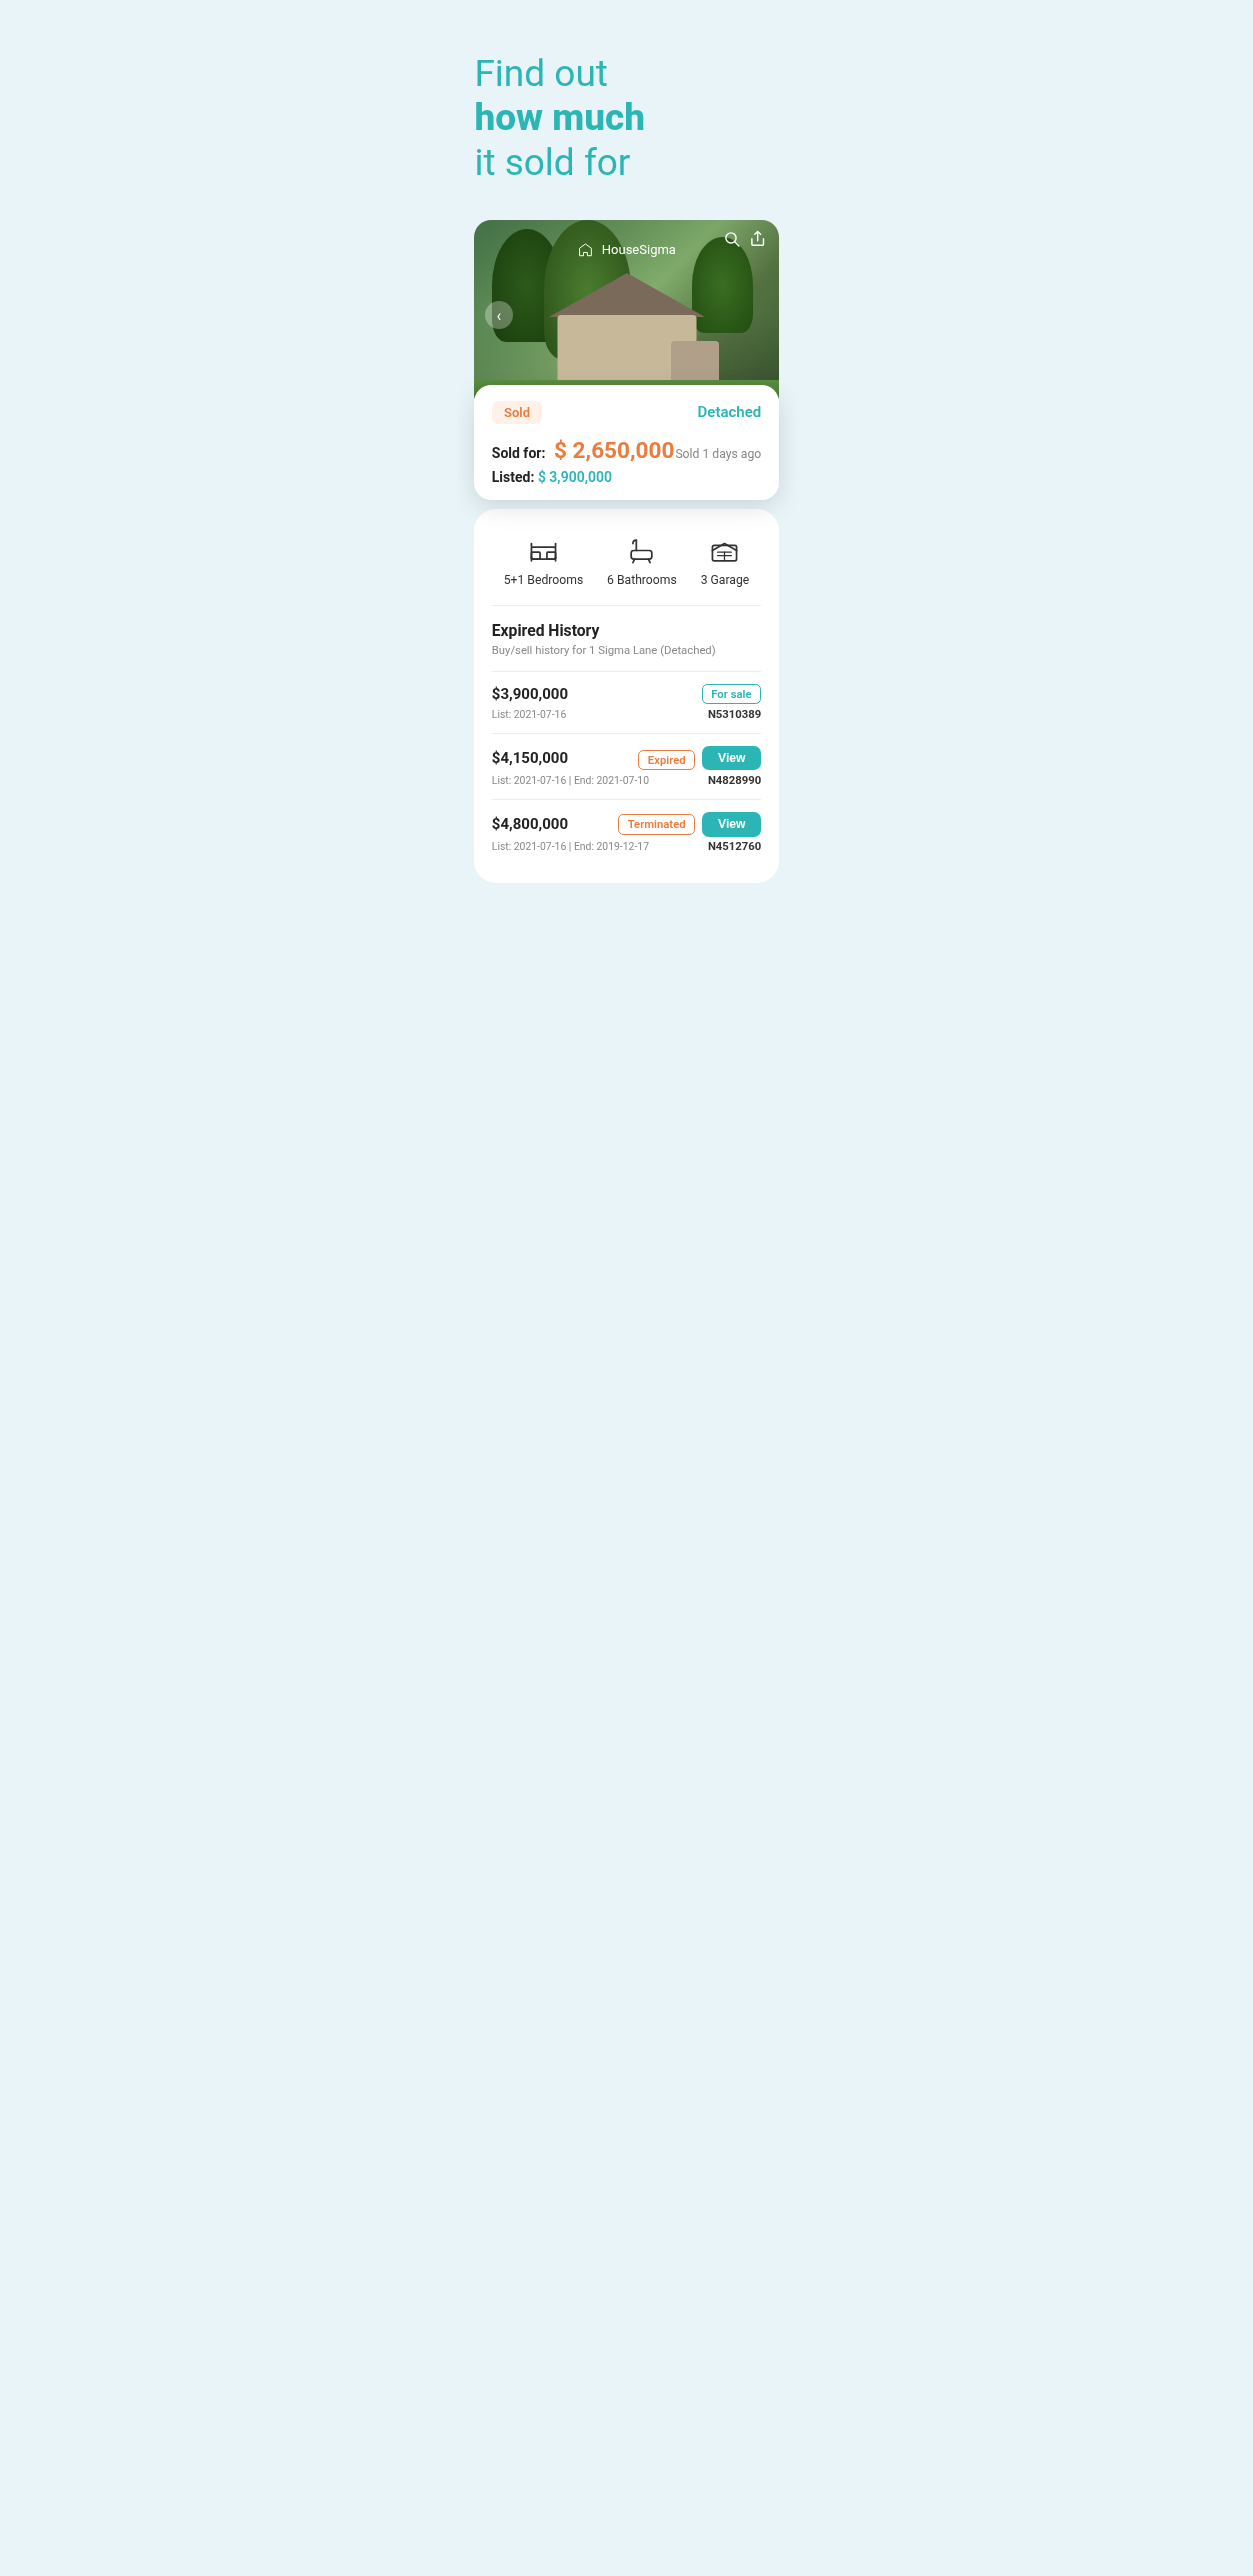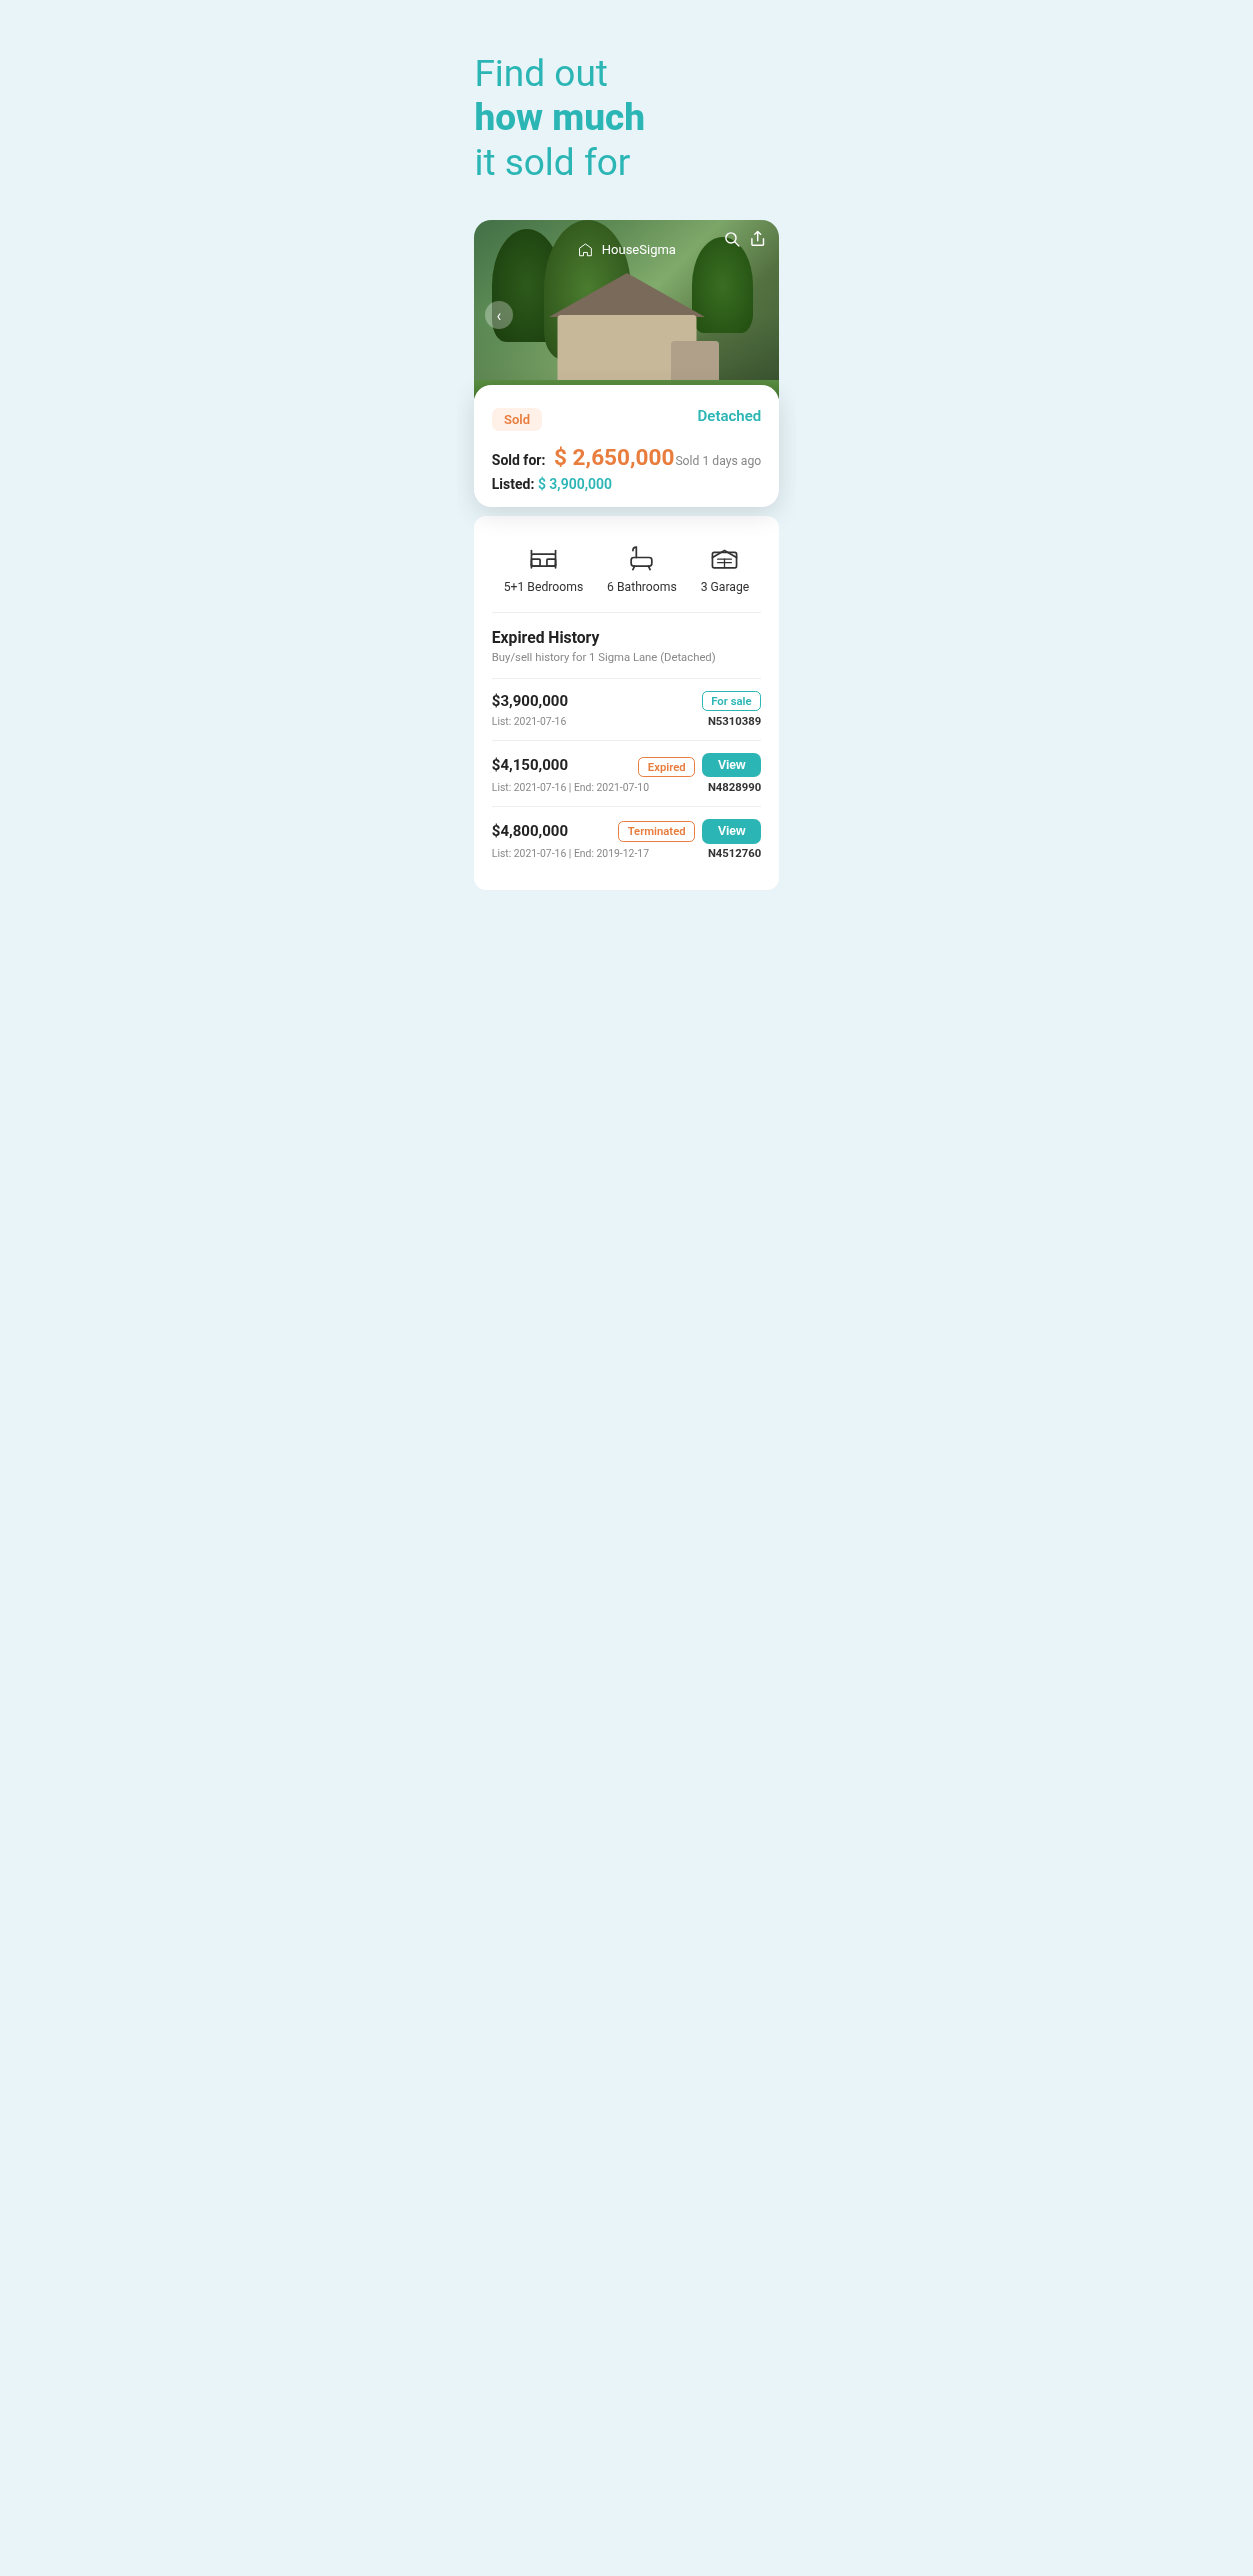--- a/index.html
+++ b/index.html
@@ -120,21 +120,20 @@
       margin-bottom: 12.2px;
     }
 
     .sold-badge {
       background: #fff0e8;
       color: #e87d3e;
       font-size: 13px;
       font-weight: 600;
       padding: 4.4px 12.2px;
       border-radius: 7px;
-      margin-top: 7px;
     }
 
     .type-label {
       color: #2bb5b5;
       font-size: 15px;
       font-weight: 600;
     }
 
     .sold-price-row {
       display: flex;
@@ -171,21 +170,21 @@
 
     .listed-price {
       color: #2bb5b5;
       font-weight: 600;
     }
 
     
     .details-section {
       background: white;
       margin: 8.7px 17.4px 0;
-      border-radius: 12px;
+      border-radius: 22px;
       padding: 17.4px;
     }
 
     .property-features {
       display: flex;
       justify-content: space-around;
       align-items: center;
       padding: 8.7px 0 17.4px;
       border-bottom: 0.9px solid #eee;
     }

